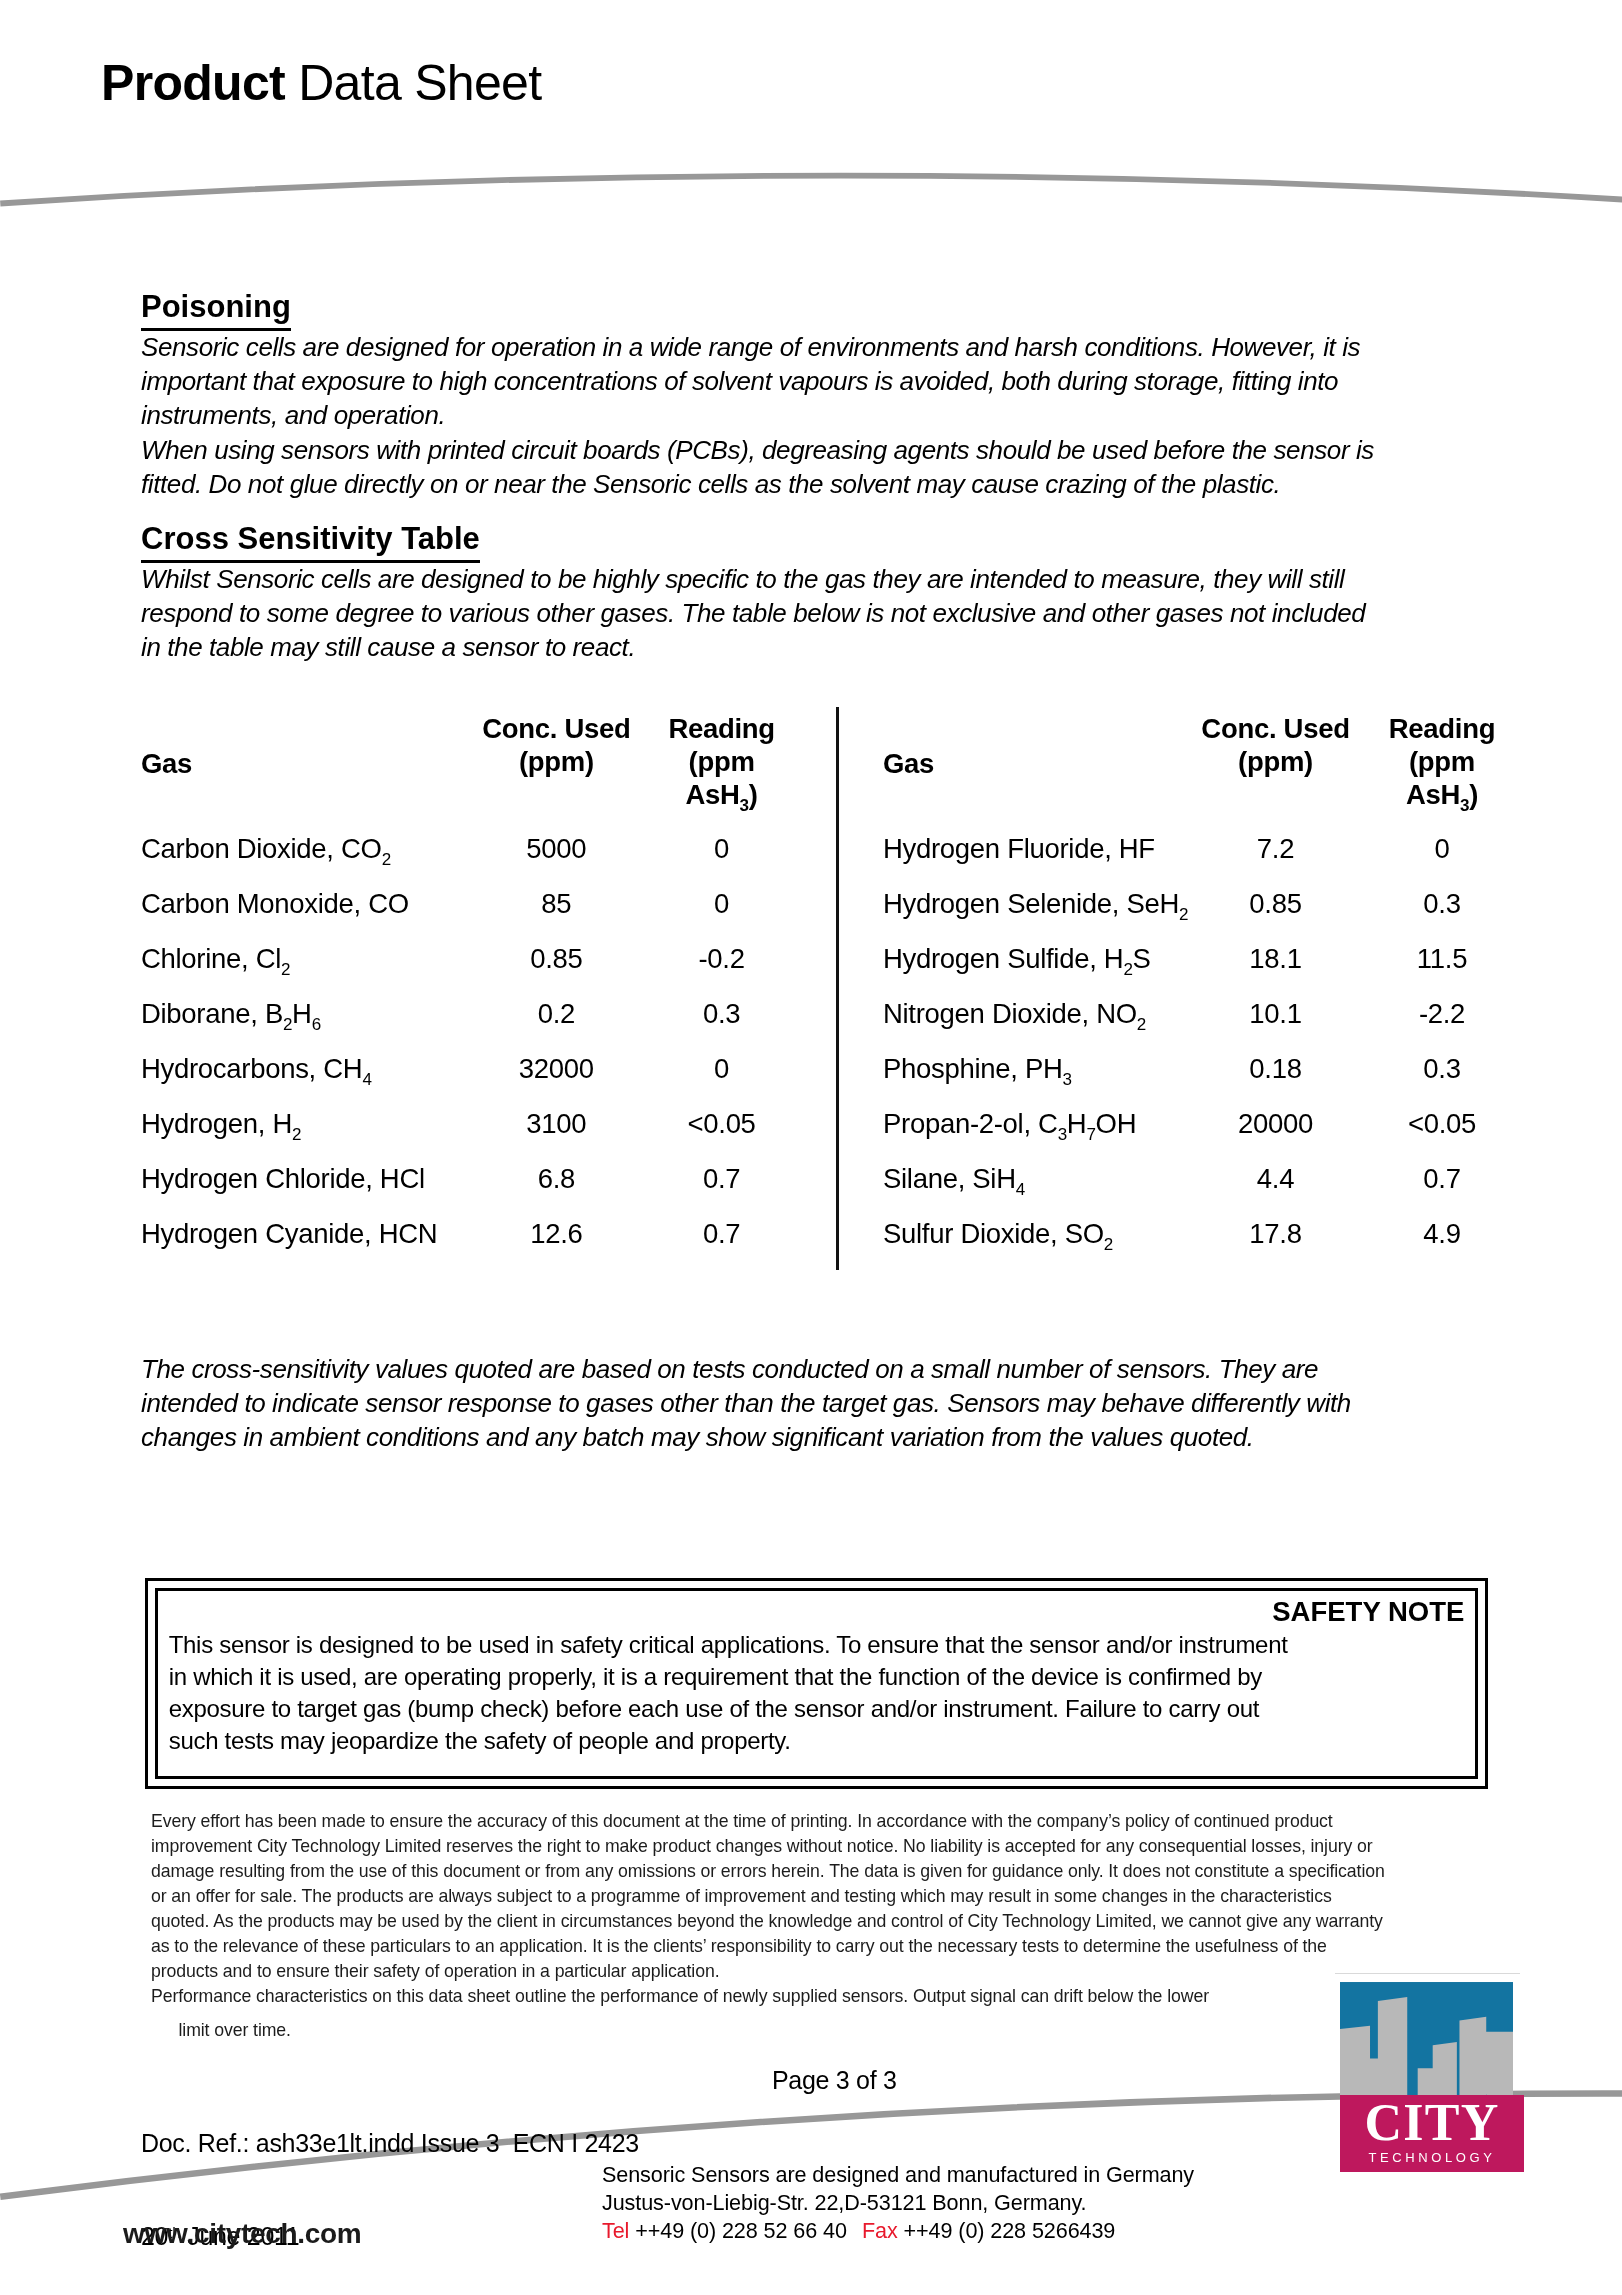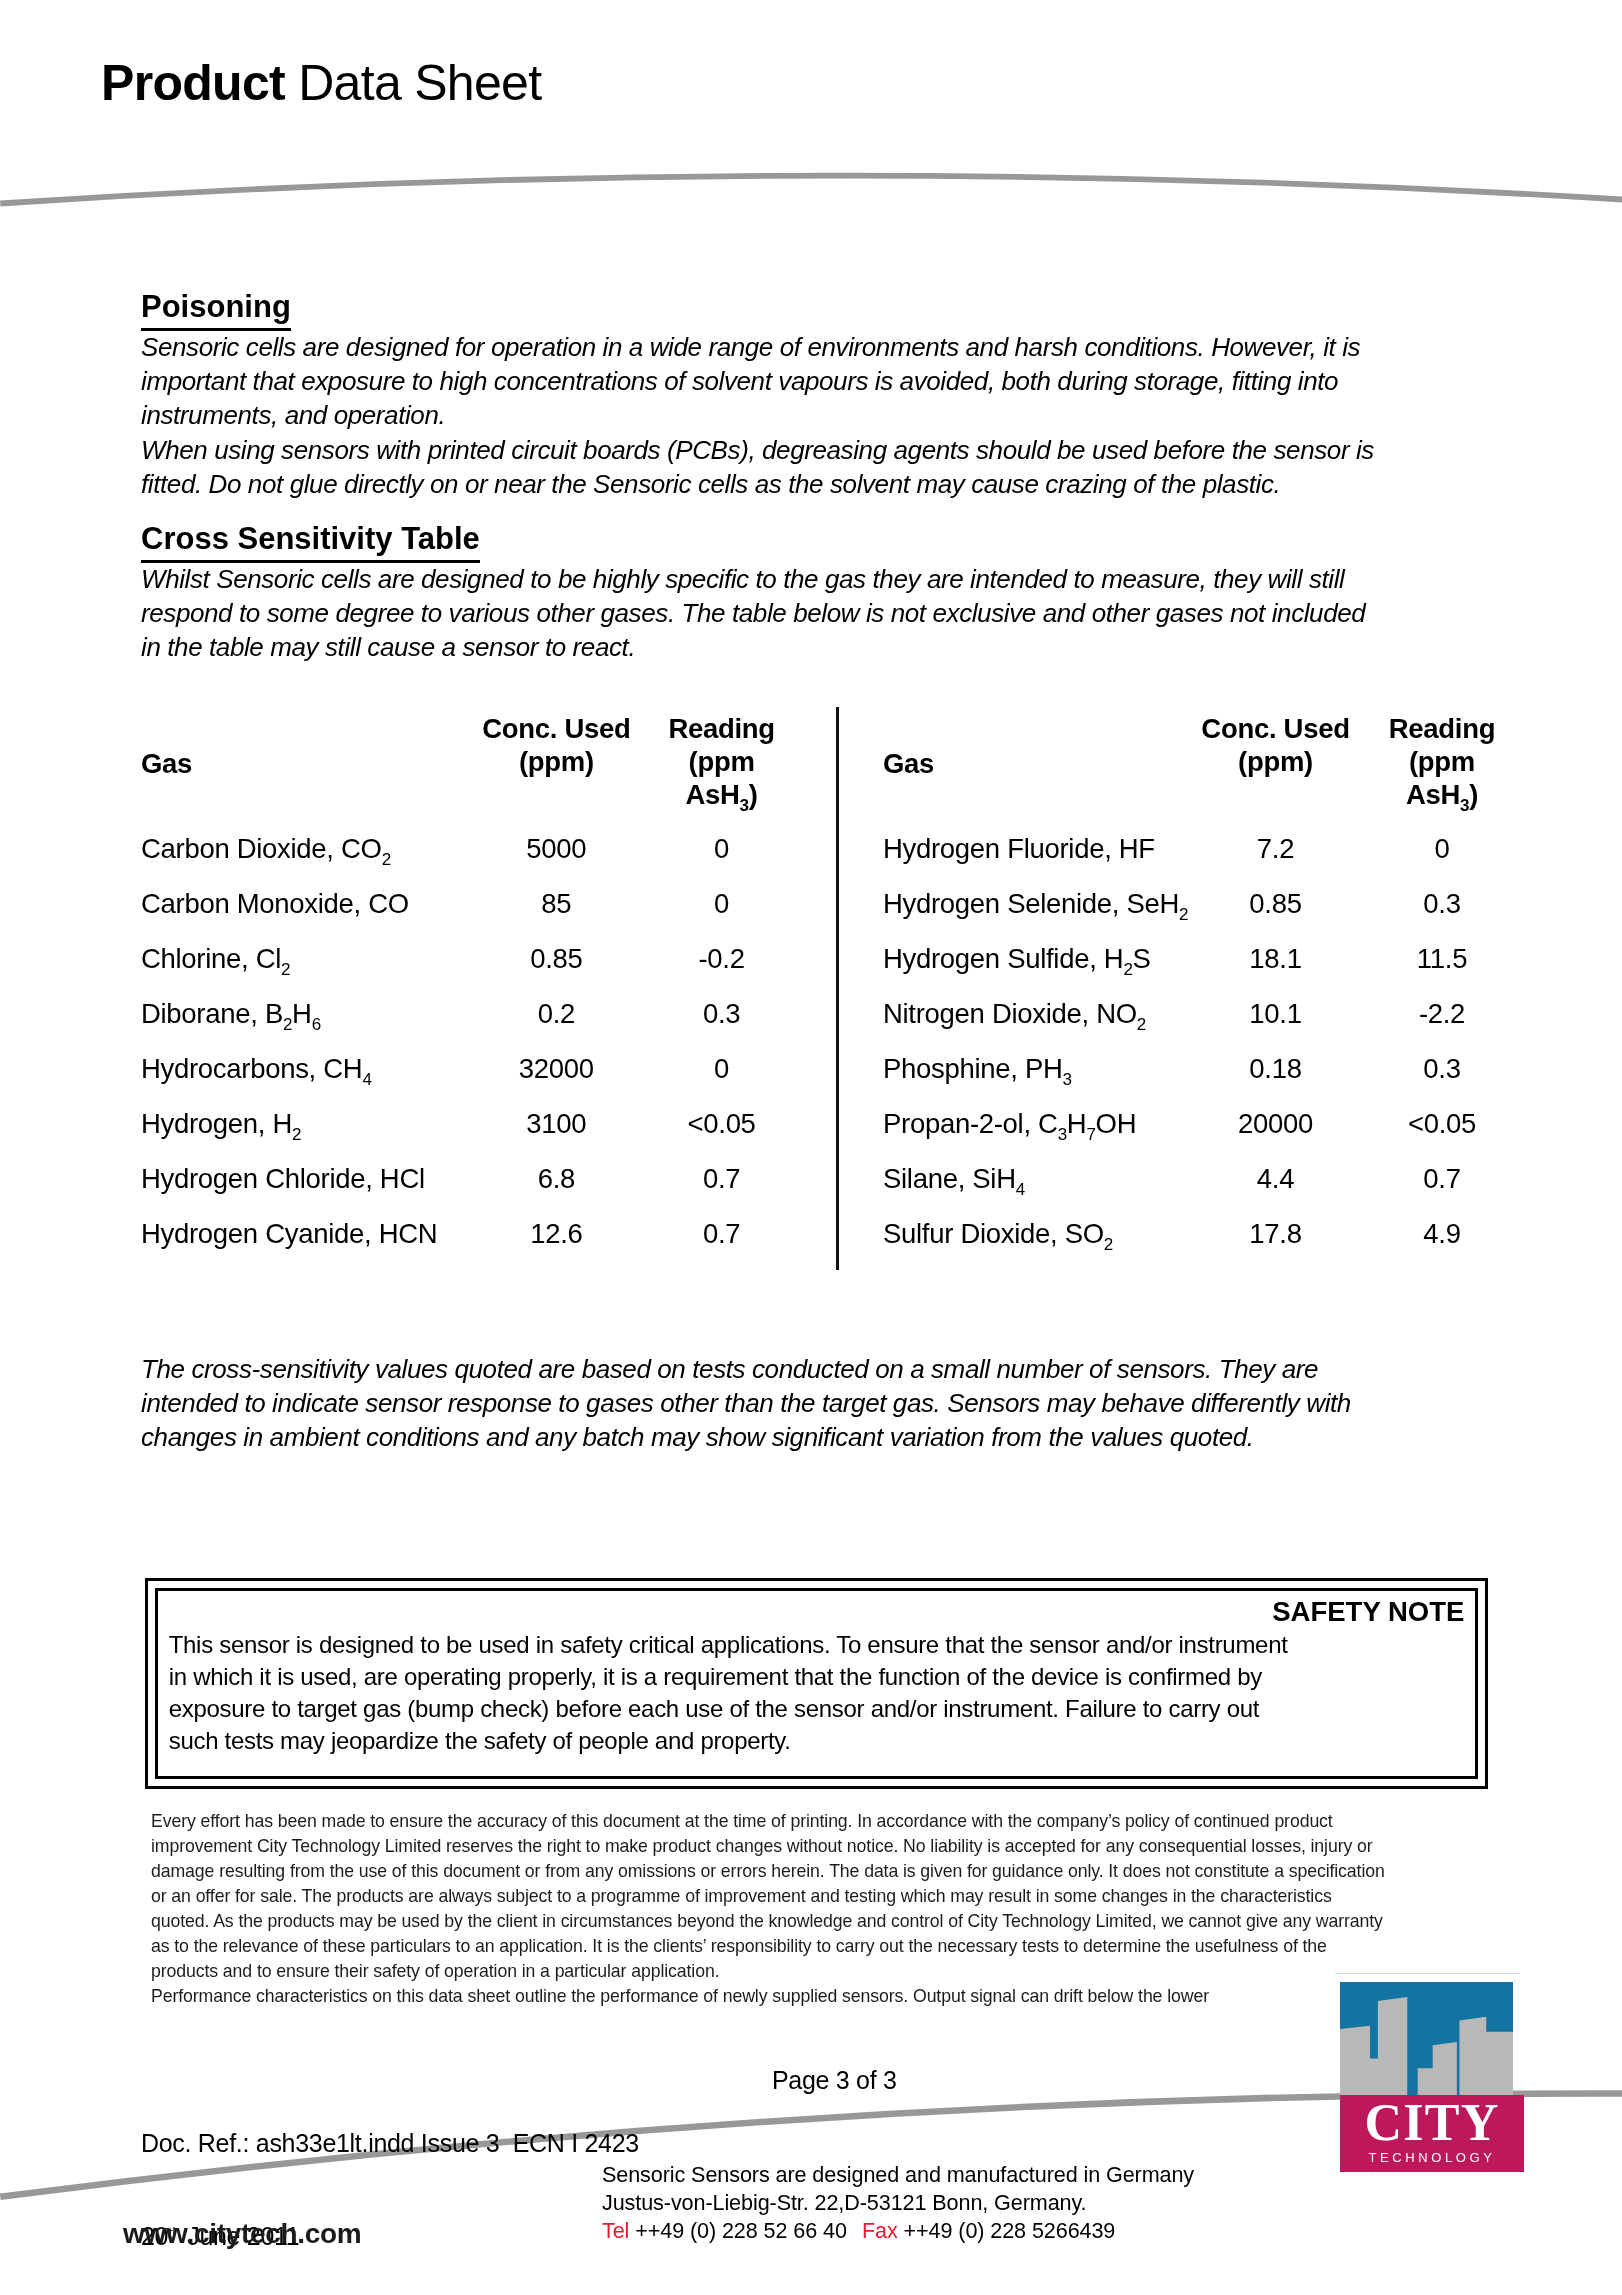--- a/index.html
+++ b/index.html
@@ -218,20 +218,21 @@
 
   <div class="abs disclaimer">
     <p>Every effort has been made to ensure the accuracy of this document at the time of printing. In accordance with the company’s policy of continued product
 improvement City Technology Limited reserves the right to make product changes without notice. No liability is accepted for any consequential losses, injury or
 damage resulting from the use of this document or from any omissions or errors herein. The data is given for guidance only. It does not constitute a specification
 or an offer for sale. The products are always subject to a programme of improvement and testing which may result in some changes in the characteristics
 quoted. As the products may be used by the client in circumstances beyond the knowledge and control of City Technology Limited, we cannot give any warranty
 as to the relevance of these particulars to an application. It is the clients’ responsibility to carry out the necessary tests to determine the usefulness of the
 products and to ensure their safety of operation in a particular application.</p>
     <p>Performance characteristics on this data sheet outline the performance of newly supplied sensors. Output signal can drift below the lower</p>
+    <p class="cont">limit over time.</p>
   </div>
 
   <div class="abs docref">
     <div>Doc. Ref.: ash33e1lt.indd Issue 3  ECN I 2423</div>
     <div>20<sup>th</sup> June 2011</div>
   </div>
   <div class="abs pageno">Page 3 of 3</div>
 
   <div class="abs footer-center">
     <div>Sensoric Sensors are designed and manufactured in Germany</div>

